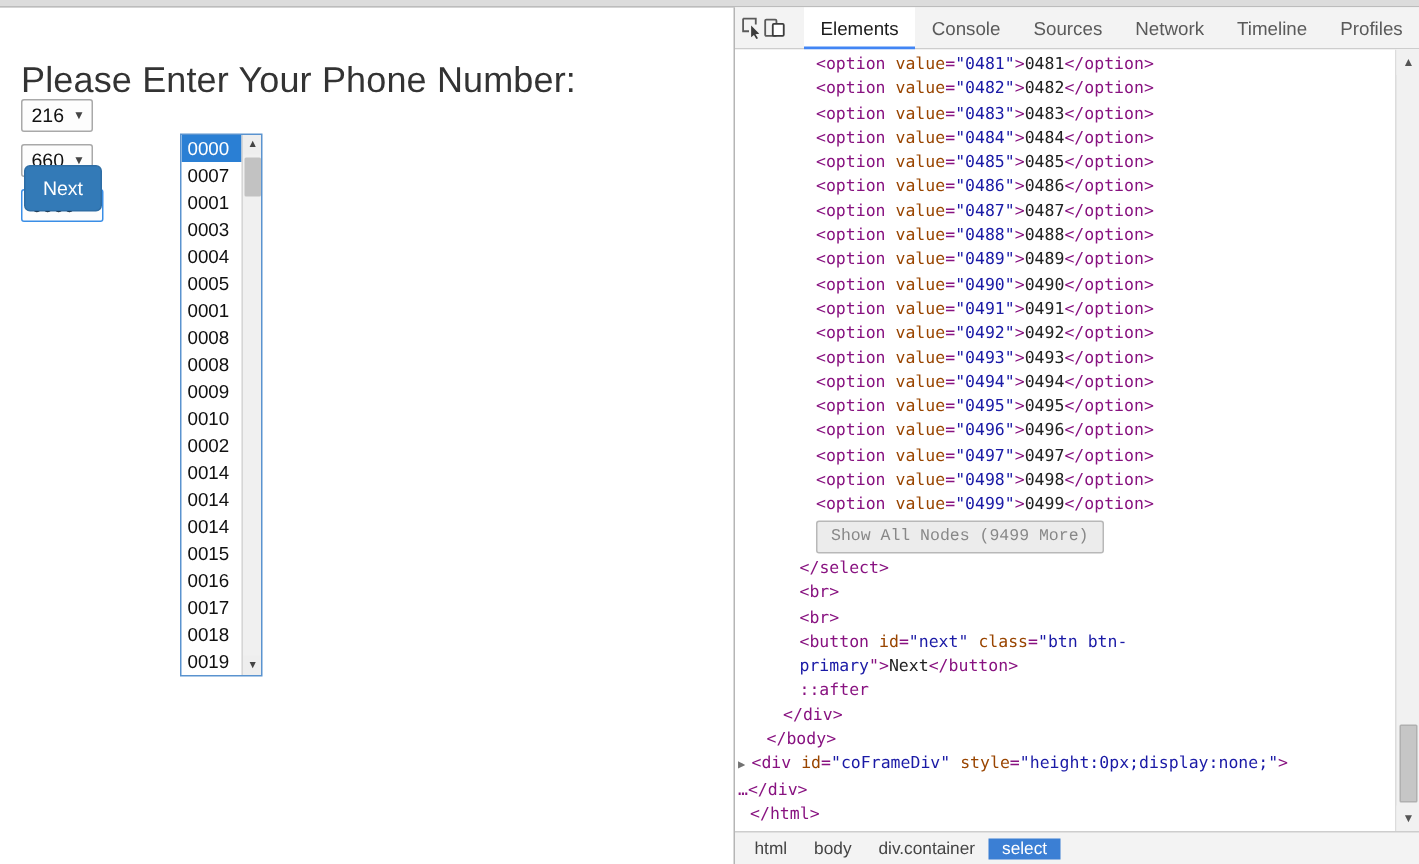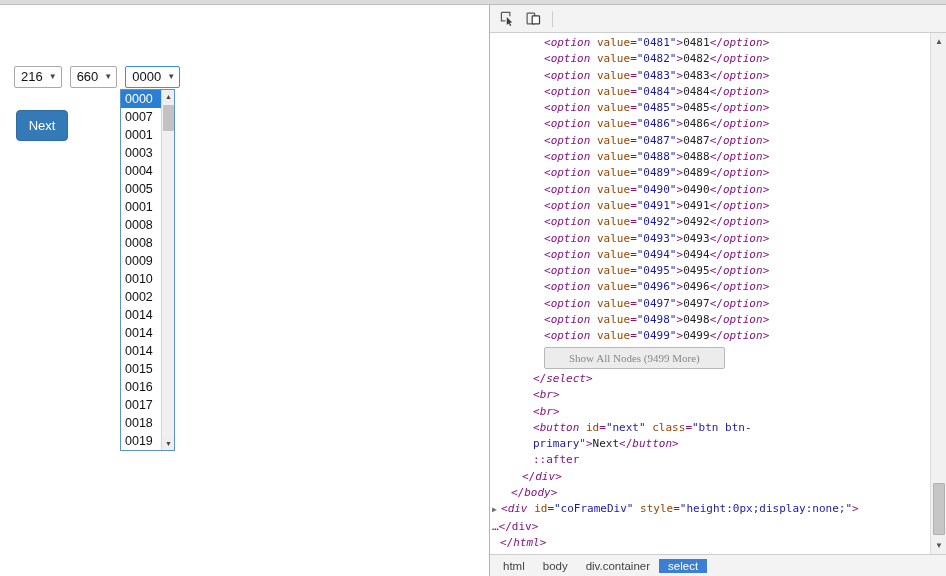--- a/index.html
+++ b/index.html
@@ -23,21 +23,21 @@
     position: absolute; top: 6px; left: 0; width: 489px; height: 570px;
     background: #ffffff; overflow: hidden;
   }
   .page-heading {
     position: absolute; left: 14px; top: 18px;
     font-size: 24px; font-weight: normal; color: #333;
     white-space: nowrap; letter-spacing: 0.1px;
   }
   .select-row {
     position: absolute; left: 14px; top: 60px;
-    display: flex; align-items: flex-start; gap: 8px;
+    display: flex; align-items: flex-start; gap: 8px; flex-direction: column;
   }
   .fake-select {
     position: relative;
     height: 22px;
     border: 1px solid #a9a9a9;
     background: #fdfdfd;
     border-radius: 2px;
     display: flex; align-items: center;
     padding: 0 4px 0 6px;
     font-size: 13px; color: #111;
@@ -161,39 +161,39 @@
     width: 440px; height: 100%;
     padding: 2px 0 0 0;
     font-family: "DejaVu Sans Mono", monospace;
     font-size: 11px;
     line-height: 16.3px;
     color: #222;
     overflow: hidden;
     white-space: pre;
   }
   .dom-line { padding-left: 0; }
-  .tagname { color: #881280; font-style: italic; }
+  .tagname { color: #881280; }
   .attrname { color: #994500; }
   .attrval { color: #1a1aa6; }
   .punct { color: #881280; }
   .txt { color: #222; }
   .pseudo { color: #881280; }
   .arrowtog {
     display: inline-block; width: 9px; color: #727272; font-size: 8px;
   }
 
   .show-all-btn {
     display: inline-block;
     margin: 2px 0 2px 0;
-    padding: 2px 24px;
+    padding: 2px 9px;
     border: 1px solid #b8b8b8;
     border-radius: 2px;
     background: #ececec;
     color: #888;
-    font-family: Liberation Serif, serif;
+    font-family: Liberation Mono, monospace;
     font-size: 11px;
     cursor: pointer;
   }
 
   
   .dt-scroll {
     position: absolute; right: 0; top: 0; width: 16px; height: 100%;
     background: #f1f1f1; border-left: 1px solid #dcdcdc;
   }
   .dt-sb-arrow {
@@ -229,20 +229,21 @@
 </style>
 </head>
 <body>
 
 <div id="root">
 
   <div class="top-strip"></div>
 
   <div class="page-panel">
 
+    <h1 class="page-heading">Please Enter Your Phone Number:</h1>
 
     <div class="select-row">
       <div class="fake-select">
         <span class="val">216</span>
         <span class="arrow">▼</span>
       </div>
       <div class="fake-select">
         <span class="val">660</span>
         <span class="arrow">▼</span>
       </div>
@@ -296,20 +297,28 @@
           <path d="M7.2 6.4 L13 12.2 L10.3 12.6 L12.1 15.4 L10.9 16 L9.2 13.2 L7.2 14.8 Z" fill="#3c3c3c"></path>
         </svg>
       </div>
       <div class="dt-icon-btn">
         <svg width="15" height="15" viewBox="0 0 16 16">
           <rect x="1.2" y="2.2" width="8" height="11.6" rx="0.8" fill="none" stroke="#5a5a5a" stroke-width="1.3"></rect>
           <rect x="6.6" y="5.2" width="7.8" height="8.6" rx="0.8" fill="#fff" stroke="#3c3c3c" stroke-width="1.3"></rect>
         </svg>
       </div>
       <div class="dt-sep"></div>
+      <div class="dt-tabs" id="dt-tabs">
+          <div class="dt-tab active">Elements</div>
+          <div class="dt-tab">Console</div>
+          <div class="dt-tab">Sources</div>
+          <div class="dt-tab">Network</div>
+          <div class="dt-tab">Timeline</div>
+          <div class="dt-tab">Profiles</div>
+        </div>
     </div>
 
     <div class="dt-body">
       <div class="dom-tree" id="dom-tree"><div class="dom-line" style="padding-left: 54px;"><span class="punct">&lt;</span><span class="tagname">option</span><span class="punct"> </span><span class="attrname">value</span><span class="punct">=</span><span class="attrval">"0481"</span><span class="punct">&gt;</span><span class="txt">0481</span><span class="punct">&lt;/</span><span class="tagname">option</span><span class="punct">&gt;</span></div><div class="dom-line" style="padding-left: 54px;"><span class="punct">&lt;</span><span class="tagname">option</span><span class="punct"> </span><span class="attrname">value</span><span class="punct">=</span><span class="attrval">"0482"</span><span class="punct">&gt;</span><span class="txt">0482</span><span class="punct">&lt;/</span><span class="tagname">option</span><span class="punct">&gt;</span></div><div class="dom-line" style="padding-left: 54px;"><span class="punct">&lt;</span><span class="tagname">option</span><span class="punct"> </span><span class="attrname">value</span><span class="punct">=</span><span class="attrval">"0483"</span><span class="punct">&gt;</span><span class="txt">0483</span><span class="punct">&lt;/</span><span class="tagname">option</span><span class="punct">&gt;</span></div><div class="dom-line" style="padding-left: 54px;"><span class="punct">&lt;</span><span class="tagname">option</span><span class="punct"> </span><span class="attrname">value</span><span class="punct">=</span><span class="attrval">"0484"</span><span class="punct">&gt;</span><span class="txt">0484</span><span class="punct">&lt;/</span><span class="tagname">option</span><span class="punct">&gt;</span></div><div class="dom-line" style="padding-left: 54px;"><span class="punct">&lt;</span><span class="tagname">option</span><span class="punct"> </span><span class="attrname">value</span><span class="punct">=</span><span class="attrval">"0485"</span><span class="punct">&gt;</span><span class="txt">0485</span><span class="punct">&lt;/</span><span class="tagname">option</span><span class="punct">&gt;</span></div><div class="dom-line" style="padding-left: 54px;"><span class="punct">&lt;</span><span class="tagname">option</span><span class="punct"> </span><span class="attrname">value</span><span class="punct">=</span><span class="attrval">"0486"</span><span class="punct">&gt;</span><span class="txt">0486</span><span class="punct">&lt;/</span><span class="tagname">option</span><span class="punct">&gt;</span></div><div class="dom-line" style="padding-left: 54px;"><span class="punct">&lt;</span><span class="tagname">option</span><span class="punct"> </span><span class="attrname">value</span><span class="punct">=</span><span class="attrval">"0487"</span><span class="punct">&gt;</span><span class="txt">0487</span><span class="punct">&lt;/</span><span class="tagname">option</span><span class="punct">&gt;</span></div><div class="dom-line" style="padding-left: 54px;"><span class="punct">&lt;</span><span class="tagname">option</span><span class="punct"> </span><span class="attrname">value</span><span class="punct">=</span><span class="attrval">"0488"</span><span class="punct">&gt;</span><span class="txt">0488</span><span class="punct">&lt;/</span><span class="tagname">option</span><span class="punct">&gt;</span></div><div class="dom-line" style="padding-left: 54px;"><span class="punct">&lt;</span><span class="tagname">option</span><span class="punct"> </span><span class="attrname">value</span><span class="punct">=</span><span class="attrval">"0489"</span><span class="punct">&gt;</span><span class="txt">0489</span><span class="punct">&lt;/</span><span class="tagname">option</span><span class="punct">&gt;</span></div><div class="dom-line" style="padding-left: 54px;"><span class="punct">&lt;</span><span class="tagname">option</span><span class="punct"> </span><span class="attrname">value</span><span class="punct">=</span><span class="attrval">"0490"</span><span class="punct">&gt;</span><span class="txt">0490</span><span class="punct">&lt;/</span><span class="tagname">option</span><span class="punct">&gt;</span></div><div class="dom-line" style="padding-left: 54px;"><span class="punct">&lt;</span><span class="tagname">option</span><span class="punct"> </span><span class="attrname">value</span><span class="punct">=</span><span class="attrval">"0491"</span><span class="punct">&gt;</span><span class="txt">0491</span><span class="punct">&lt;/</span><span class="tagname">option</span><span class="punct">&gt;</span></div><div class="dom-line" style="padding-left: 54px;"><span class="punct">&lt;</span><span class="tagname">option</span><span class="punct"> </span><span class="attrname">value</span><span class="punct">=</span><span class="attrval">"0492"</span><span class="punct">&gt;</span><span class="txt">0492</span><span class="punct">&lt;/</span><span class="tagname">option</span><span class="punct">&gt;</span></div><div class="dom-line" style="padding-left: 54px;"><span class="punct">&lt;</span><span class="tagname">option</span><span class="punct"> </span><span class="attrname">value</span><span class="punct">=</span><span class="attrval">"0493"</span><span class="punct">&gt;</span><span class="txt">0493</span><span class="punct">&lt;/</span><span class="tagname">option</span><span class="punct">&gt;</span></div><div class="dom-line" style="padding-left: 54px;"><span class="punct">&lt;</span><span class="tagname">option</span><span class="punct"> </span><span class="attrname">value</span><span class="punct">=</span><span class="attrval">"0494"</span><span class="punct">&gt;</span><span class="txt">0494</span><span class="punct">&lt;/</span><span class="tagname">option</span><span class="punct">&gt;</span></div><div class="dom-line" style="padding-left: 54px;"><span class="punct">&lt;</span><span class="tagname">option</span><span class="punct"> </span><span class="attrname">value</span><span class="punct">=</span><span class="attrval">"0495"</span><span class="punct">&gt;</span><span class="txt">0495</span><span class="punct">&lt;/</span><span class="tagname">option</span><span class="punct">&gt;</span></div><div class="dom-line" style="padding-left: 54px;"><span class="punct">&lt;</span><span class="tagname">option</span><span class="punct"> </span><span class="attrname">value</span><span class="punct">=</span><span class="attrval">"0496"</span><span class="punct">&gt;</span><span class="txt">0496</span><span class="punct">&lt;/</span><span class="tagname">option</span><span class="punct">&gt;</span></div><div class="dom-line" style="padding-left: 54px;"><span class="punct">&lt;</span><span class="tagname">option</span><span class="punct"> </span><span class="attrname">value</span><span class="punct">=</span><span class="attrval">"0497"</span><span class="punct">&gt;</span><span class="txt">0497</span><span class="punct">&lt;/</span><span class="tagname">option</span><span class="punct">&gt;</span></div><div class="dom-line" style="padding-left: 54px;"><span class="punct">&lt;</span><span class="tagname">option</span><span class="punct"> </span><span class="attrname">value</span><span class="punct">=</span><span class="attrval">"0498"</span><span class="punct">&gt;</span><span class="txt">0498</span><span class="punct">&lt;/</span><span class="tagname">option</span><span class="punct">&gt;</span></div><div class="dom-line" style="padding-left: 54px;"><span class="punct">&lt;</span><span class="tagname">option</span><span class="punct"> </span><span class="attrname">value</span><span class="punct">=</span><span class="attrval">"0499"</span><span class="punct">&gt;</span><span class="txt">0499</span><span class="punct">&lt;/</span><span class="tagname">option</span><span class="punct">&gt;</span></div><div class="dom-line" style="padding-left: 54px;"><span class="show-all-btn">Show All Nodes (9499 More)</span></div><div class="dom-line" style="padding-left: 43px;"><span class="punct">&lt;/</span><span class="tagname">select</span><span class="punct">&gt;</span></div><div class="dom-line" style="padding-left: 43px;"><span class="punct">&lt;</span><span class="tagname">br</span><span class="punct">&gt;</span></div><div class="dom-line" style="padding-left: 43px;"><span class="punct">&lt;</span><span class="tagname">br</span><span class="punct">&gt;</span></div><div class="dom-line" style="padding-left: 43px; white-space: normal;"><span class="punct">&lt;</span><span class="tagname">button</span><span class="punct"> </span><span class="attrname">id</span><span class="punct">=</span><span class="attrval">"next"</span><span class="punct"> </span><span class="attrname">class</span><span class="punct">=</span><span class="attrval">"btn btn-</span><br><span class="attrval">primary</span><span class="punct">"&gt;</span><span class="txt">Next</span><span class="punct">&lt;/</span><span class="tagname">button</span><span class="punct">&gt;</span></div><div class="dom-line" style="padding-left: 43px;"><span class="pseudo">::after</span></div><div class="dom-line" style="padding-left: 32px;"><span class="punct">&lt;/</span><span class="tagname">div</span><span class="punct">&gt;</span></div><div class="dom-line" style="padding-left: 21px;"><span class="punct">&lt;/</span><span class="tagname">body</span><span class="punct">&gt;</span></div><div class="dom-line" style="padding-left: 2px;"><span class="arrowtog">▶</span><span class="punct">&lt;</span><span class="tagname">div</span><span class="punct"> </span><span class="attrname">id</span><span class="punct">=</span><span class="attrval">"coFrameDiv"</span><span class="punct"> </span><span class="attrname">style</span><span class="punct">=</span><span class="attrval">"height:0px;display:none;"</span><span class="punct">&gt;</span></div><div class="dom-line" style="padding-left: 2px;"><span class="punct">…&lt;/div&gt;</span></div><div class="dom-line" style="padding-left: 10px;"><span class="punct">&lt;/</span><span class="tagname">html</span><span class="punct">&gt;</span></div></div>
       <div class="dt-scroll">
         <div class="dt-sb-arrow up">▲</div>
         <div class="dt-sb-thumb"></div>
         <div class="dt-sb-arrow down">▼</div>
       </div>
     </div>

